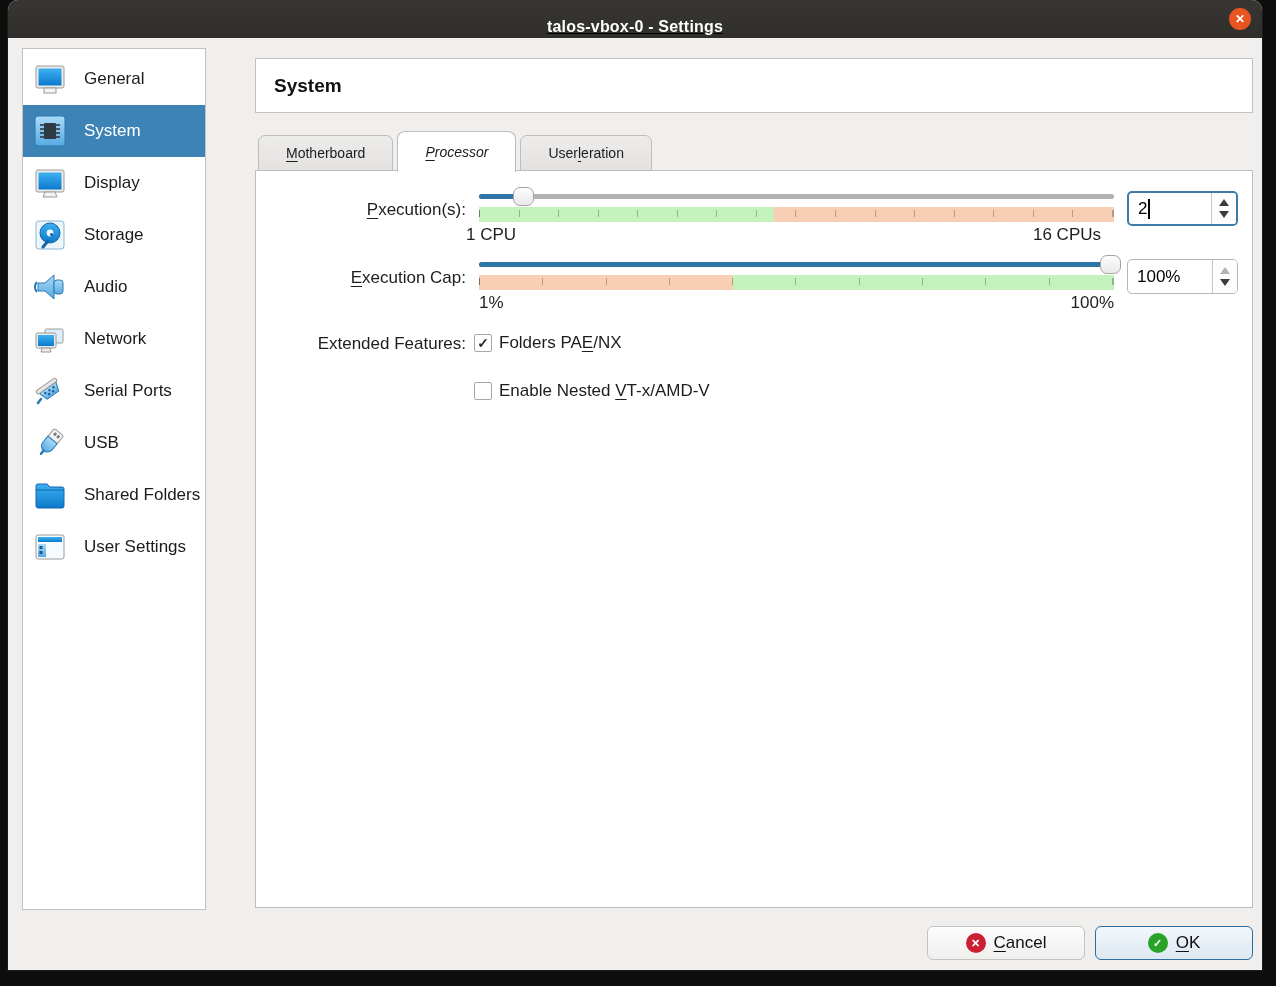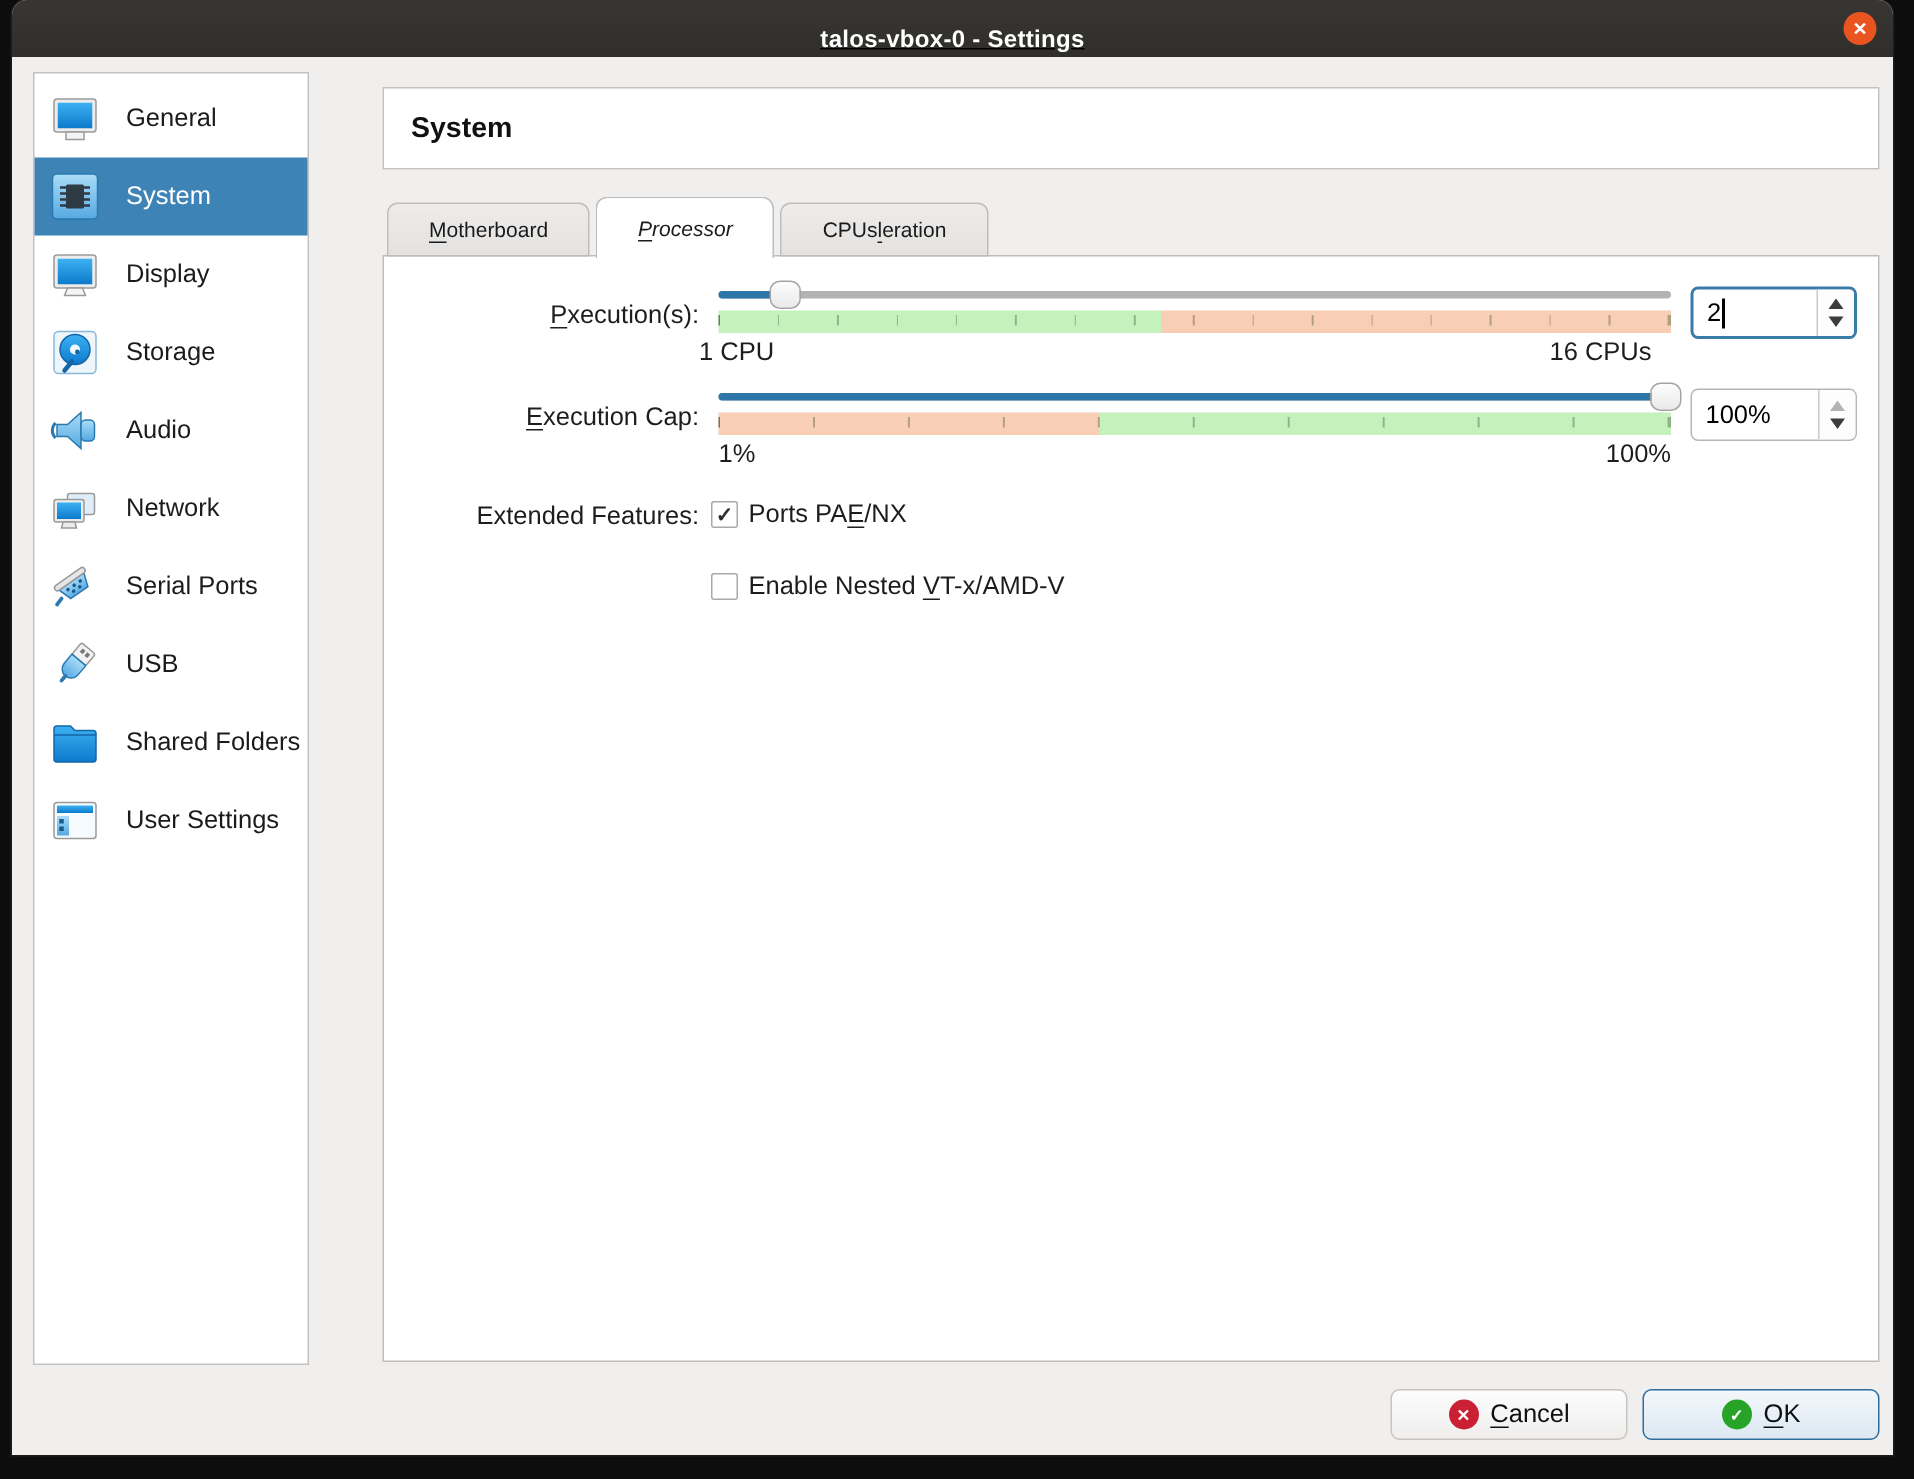--- a/index.html
+++ b/index.html
@@ -230,21 +230,21 @@
     </div>
 
     <div class="tabs">
       <div class="tab">
         <span><span></span><span class="mn">M</span><span>otherboard</span></span>
       </div>
       <div class="tab active">
         <span><span></span><span class="mn">P</span><span>rocessor</span></span>
       </div>
       <div class="tab">
-        <span><span>CPUs</span><span class="mn">l</span><span>eration</span></span>
+        <span><span>User</span><span class="mn">l</span><span>eration</span></span>
       </div>
     </div>
 
     <div class="pane">
 
       <div class="row-label" style="top:29px">
         <span class="mn">P</span><span>xecution(s):</span>
       </div>
       <div class="slider" style="left:223px; top:16px; width:635px;">
         <div class="track"></div>
@@ -290,21 +290,21 @@
         </div>
         <div class="spin-btns">
           <div class="tri-up tri-disabled"></div>
           <div class="tri-down"></div>
         </div>
       </div>
 
       <div class="row-label" style="top:163px">Extended Features:</div>
       <div class="checkbox" style="left:218px; top:163px;">✓</div>
       <div class="cb-label" style="left:243px; top:162px;">
-        <span>Ports PA</span><span class="mn">E</span><span>/NX</span>
+        <span>Folders PA</span><span class="mn">E</span><span>/NX</span>
       </div>
       <div class="checkbox" style="left:218px; top:211px;"></div>
       <div class="cb-label" style="left:243px; top:210px;">
         <span>Enable Nested </span><span class="mn">V</span><span>T-x/AMD-V</span>
       </div>
 
     </div>
 
     <div class="btn btn-cancel">
       <span class="btn-ico ico-cancel">✕</span>

